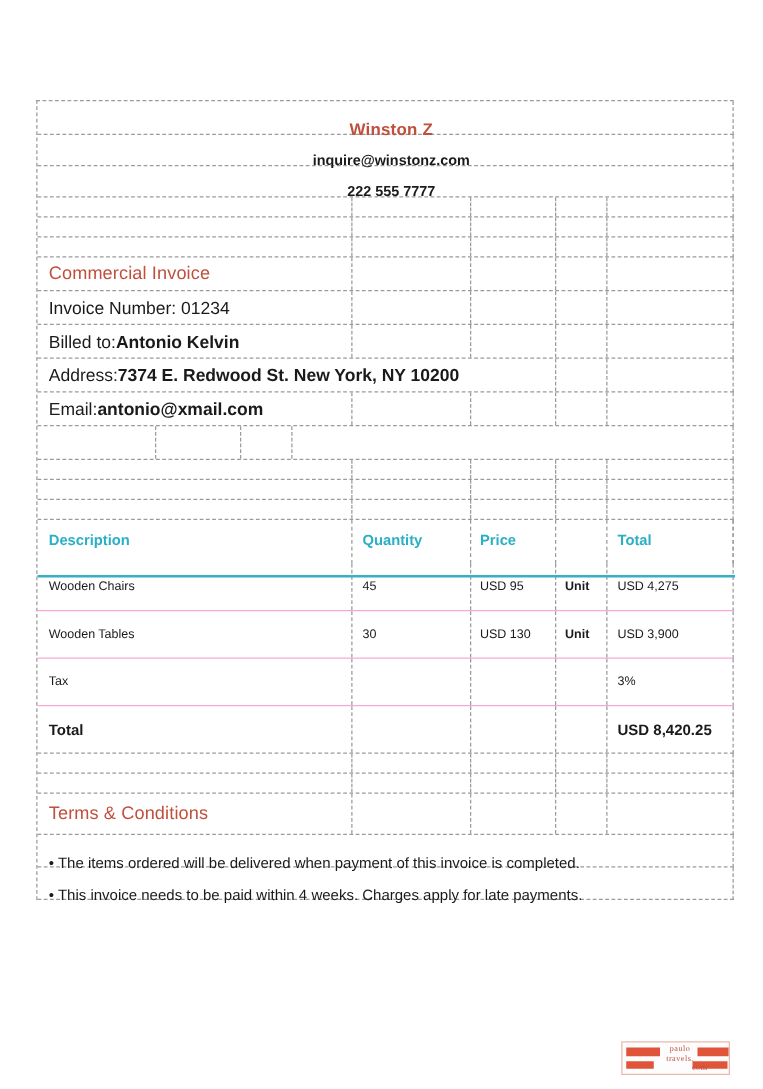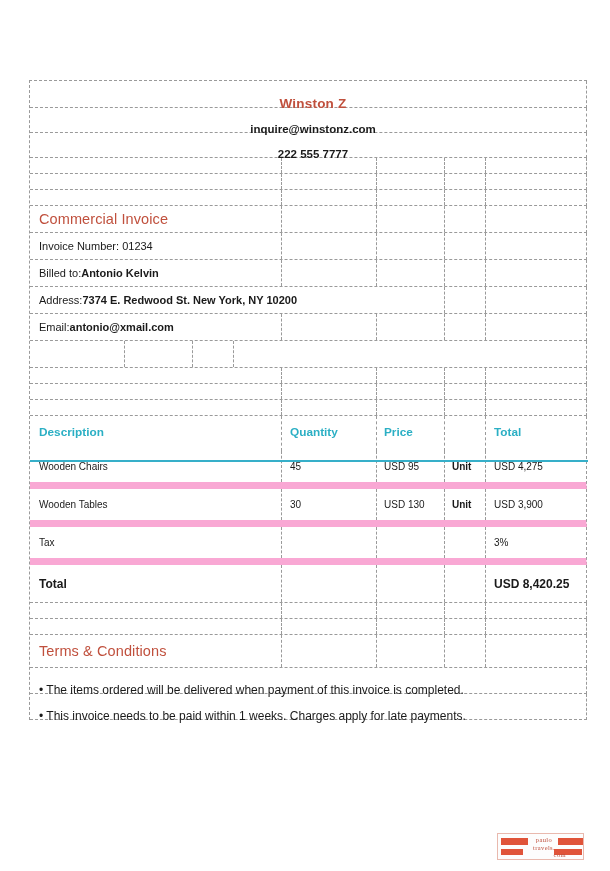--- a/index.html
+++ b/index.html
@@ -84,21 +84,21 @@
     font-size: 11.5px;
   }
   .section-heading {
     color: #c0503d;
     font-weight: normal;
     font-size: 14.5px;
     letter-spacing: .1px;
   }
   .info-line {
     color: #1a1a1a;
-    font-size: 11px;
+    font-size: 14px;
   }
 
   
   .row.thead { border-bottom: none; }
   .th {
     color: #2bafc4;
     font-weight: bold;
     font-size: 11.8px;
     align-items: flex-start;
     padding-top: 9px;
@@ -109,21 +109,21 @@
     left: 0;
     top: 44px;
     width: 558px;
     height: 2px;
     background: #36afc9;
     z-index: 3;
   }
 
   
   .row.item {
-    border-bottom: 7px solid #f9a8d4;
+    border-bottom: 1px solid #f9a8d4;
   }
   .row.item .cell { border-right: 1px dashed #9a9a9a; }
   .row.item .cell:last-child { border-right: none; }
   .item-text {
     font-size: 10px;
     color: #1a1a1a;
   }
   .item-text.strong {
     font-weight: bold;
     font-size: 12px;
@@ -400,21 +400,21 @@
     </div>
 
     <div class="row full h-terms">
       <div class="cell c1" style="width:557px;text-align:right;">
         <span class="terms-text">• The items ordered will be delivered when payment of this invoice is completed.</span>
       </div>
     </div>
 
     <div class="row full h-terms">
       <div class="cell c1" style="width:557px;">
-        <span class="terms-text">• This invoice needs to be paid within 1 weeks. Charges apply for late payments.</span>
+        <span class="terms-text">• This invoice needs to be paid within 4 weeks. Charges apply for late payments.</span>
       </div>
     </div>
 
   </div>
 
   <div class="logo">
     <div class="logo-bar lb1"></div>
     <div class="logo-bar lb2"></div>
     <div class="logo-bar lb3"></div>
     <div class="logo-bar lb4"></div>

